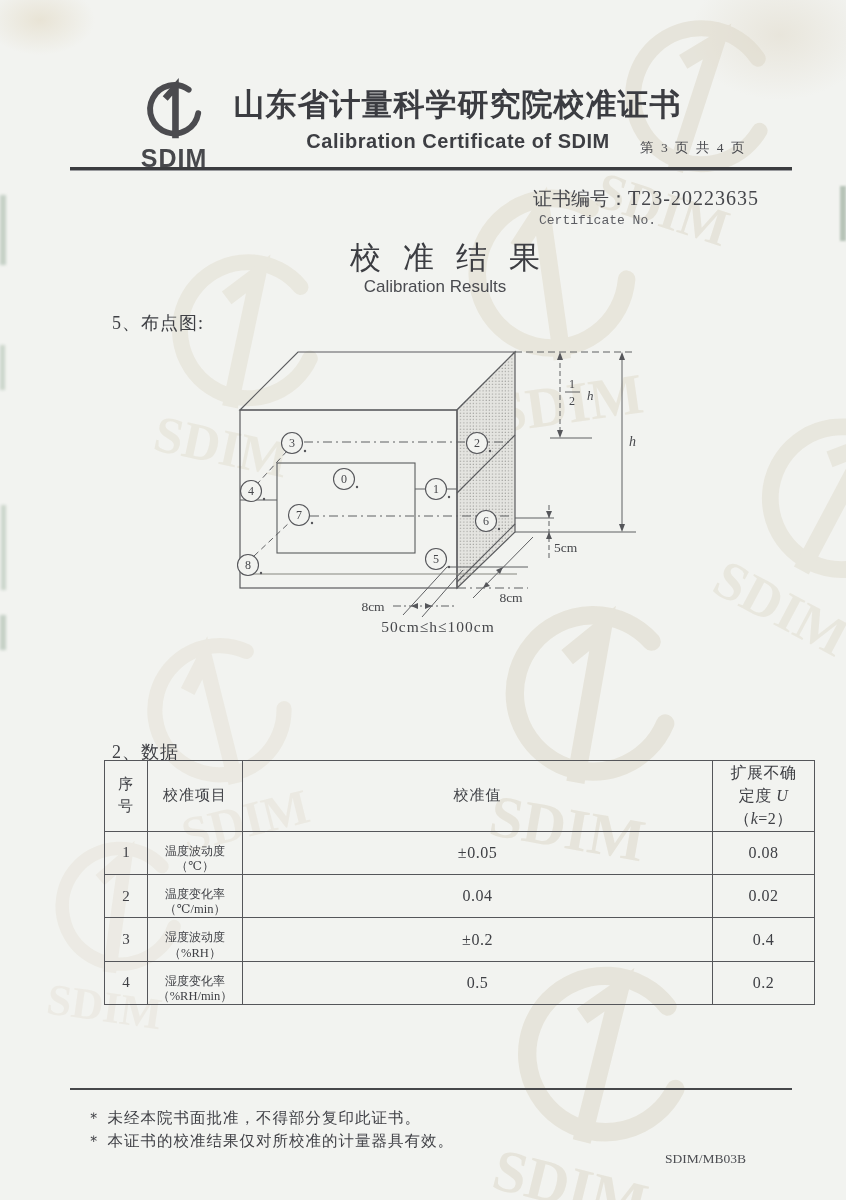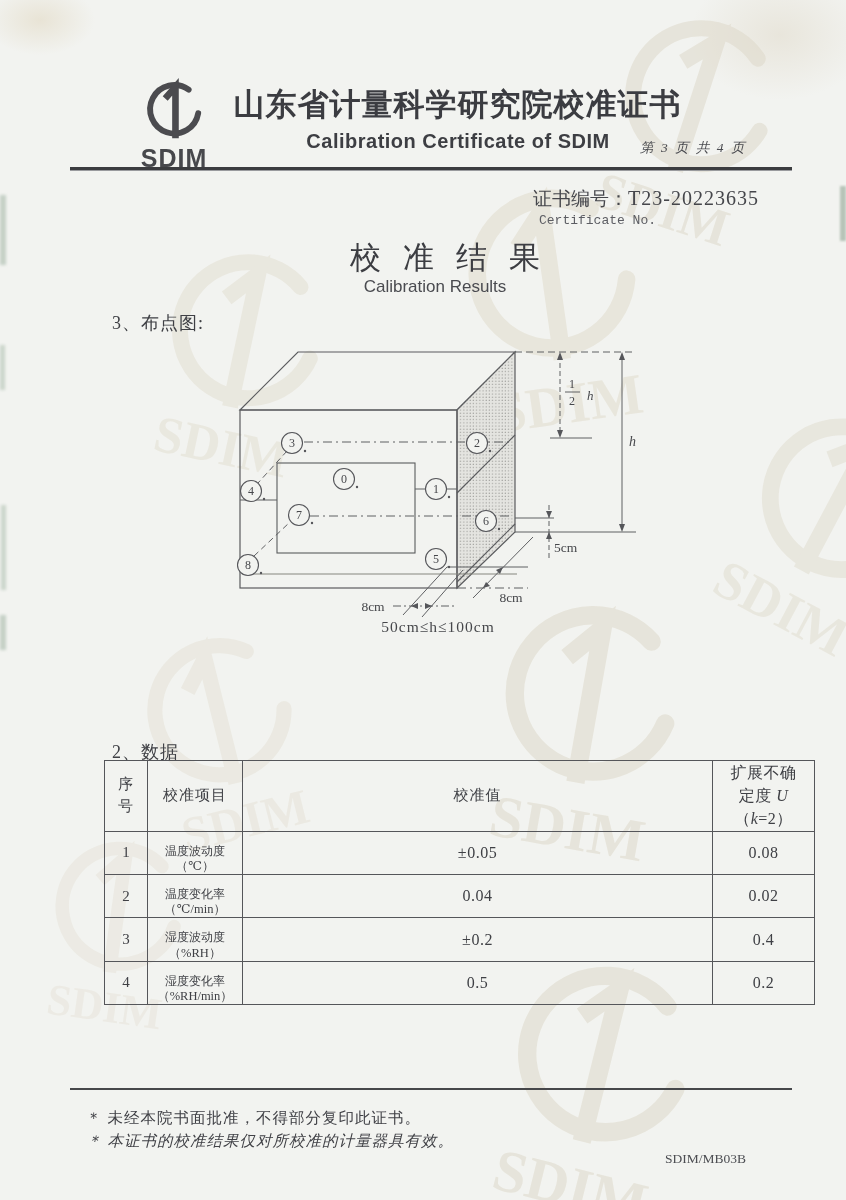--- a/index.html
+++ b/index.html
@@ -16,21 +16,21 @@
   
   .logo-wrap { left:120px; top:78px; width:108px; height:92px; text-align:center; }
   .logo-text { font-family:"Liberation Sans","DejaVu Sans",sans-serif; font-weight:bold;
                font-size:25px; letter-spacing:1px; color:#47484c; line-height:1; margin-top:-2px;
                transform:scaleY(1.05); }
   .title-cn { left:225px; top:84px; width:465px; text-align:center; font-size:31px;
               font-weight:bold; letter-spacing:1px; color:#3b3c41; }
   .title-en { left:238px; top:130px; width:440px; text-align:center; font-size:20px;
               font-weight:bold; font-family:"Liberation Sans","DejaVu Sans",sans-serif;
               letter-spacing:.5px; color:#3d3e43; }
-  .page-info { left:640px; top:139px; width:150px; font-size:13.5px; letter-spacing:2px; color:#4a4b50;font-style:italic; }
+  .page-info { left:640px; top:139px; width:150px; font-size:13.5px; letter-spacing:2px; color:#4a4b50; }
   .header-rule { left:70px; top:167px; width:722px; height:3px; background:#3b3c3f;
                  border-bottom:1px solid #9a9b9e; }
   
   .cert-line { left:533px; top:186px; font-size:19px; color:#45464b; }
   .cert-line .val { font-size:20px; letter-spacing:1px; }
   .cert-en { left:539px; top:213px; font-size:13px; color:#5c5d63;
              font-family:Liberation Mono, monospace; }
   
   .results-cn { left:250px; top:237px; width:390px; text-align:center; font-size:31px;
                 font-weight:normal; letter-spacing:22px; text-indent:22px; color:#3c3d42; }
@@ -55,21 +55,21 @@
   .u-head div { line-height:1.45; font-size:16px; letter-spacing:.5px; }
   .ital { font-style:italic; }
   .item-name { font-size:12px; line-height:1.2;margin-top:12px; }
   .item-unit { font-size:12.5px; line-height:1.2; margin-top:1px; }
   .val { font-size:16px; letter-spacing:.5px; }
   .seq { font-size:15px; }
   
   .footer-rule { left:70px; top:1088px; width:722px; height:2px; background:#46474a; }
   .note { left:86px; font-size:15.5px; letter-spacing:1px; color:#404146; }
   .note1 { top:1108px; }
-  .note2 { top:1131px;font-style:italic; }
+  .note2 { top:1131px; }
   .form-code { left:665px; top:1151px; width:130px; text-align:left; font-size:13.5px; color:#4c4d52; }
 </style>
 </head>
 <body>
 
 <div class="page">
 
   <div class="artifact" style="left:-15px;top:-15px;width:110px;height:70px;background:radial-gradient(closest-side,rgba(214,199,164,.35),rgba(214,199,164,0));"></div>
   <div class="artifact" style="left:690px;top:-30px;width:180px;height:130px;background:radial-gradient(closest-side,rgba(210,198,172,.3),rgba(210,198,172,0));"></div>
   <div class="artifact" style="left:0;top:195px;width:6px;height:70px;background:rgba(115,145,120,.35);filter:blur(1.5px);"></div>
@@ -132,21 +132,21 @@
   <div class="abs header-rule"></div>
 
   <div class="abs cert-line">
     <span>证书编号：</span><span class="val">T23-20223635</span>
   </div>
   <div class="abs cert-en">Certificate No.</div>
 
   <div class="abs results-cn">校准结果</div>
   <div class="abs results-en">Calibration Results</div>
 
-  <div class="abs sec-label sec1">3、布点图:</div>
+  <div class="abs sec-label sec1">5、布点图:</div>
 
   <svg class="abs diagram" style="left:210px;top:345px;" width="440" height="300" viewBox="0 0 440 300">
     <defs>
       <pattern id="dots" width="3.2" height="3.2" patternUnits="userSpaceOnUse">
         <circle cx="1" cy="1" r="0.62" fill="#8f8f8b"></circle>
       </pattern>
     </defs>
 
     <g stroke="#5a5b5e" stroke-width="1.2" fill="none">
       <polygon points="30,65 88,7 305,7 247,65"></polygon>

